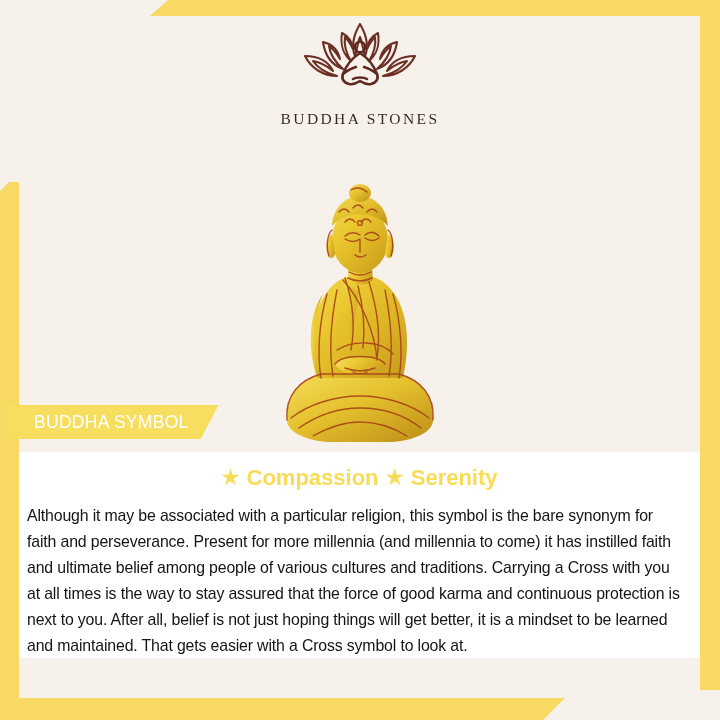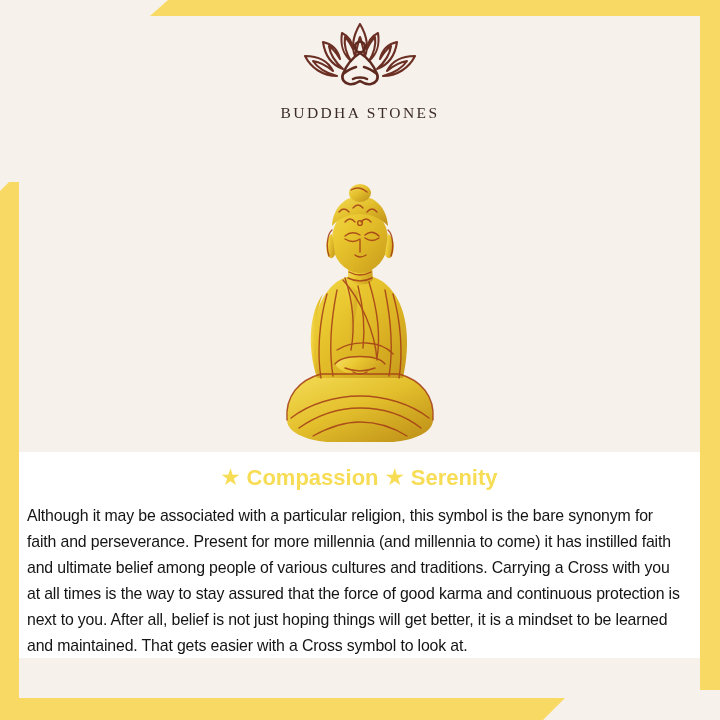--- a/index.html
+++ b/index.html
@@ -81,21 +81,21 @@
     left: 0;
     width: 720px;
     text-align: center;
     z-index: 4;
   }
   .logo-mark {
     display: block;
     margin: 0 auto;
   }
   .logo-word {
-    margin-top: 8px;
+    margin-top: 14px;
     font-family: "Liberation Serif", serif;
     font-size: 15.5px;
     letter-spacing: 2.4px;
     color: #3b2b28;
     font-weight: 400;
   }
 
   
   .title-band {
     position: absolute;
@@ -306,20 +306,23 @@
         <path d="M48 254 C66 244 80 240 95 240 C110 240 126 244 142 254"></path>
         <path d="M22 238 C20 214 34 198 56 192 L134 192 C156 198 170 214 168 238"></path>
 
         <path d="M70 182 C78 172 112 172 120 182"></path>
         <path d="M80 186 q15 6 30 0"></path>
         <path d="M88 190 q7 4 14 0"></path>
       </g>
     </svg>
   </div>
 
+  <div class="symbol-tag">
+    <span class="symbol-tag-text">BUDDHA SYMBOL</span>
+  </div>
 
   <div class="content">
     <div class="virtues">
       <span class="star">★</span>
       <span class="vword">Compassion</span>
       <span class="star">★</span>
       <span class="vword">Serenity</span>
     </div>
     <div class="body-text">Although it may be associated with a particular religion, this symbol is the bare synonym for faith and perseverance. Present for more millennia (and millennia to come) it has instilled faith and ultimate belief among people of various cultures and traditions. Carrying a Cross with you at all times is the way to stay assured that the force of good karma and continuous protection is next to you. After all, belief is not just hoping things will get better, it is a mindset to be learned and maintained. That gets easier with a Cross symbol to look at.</div>
   </div>

